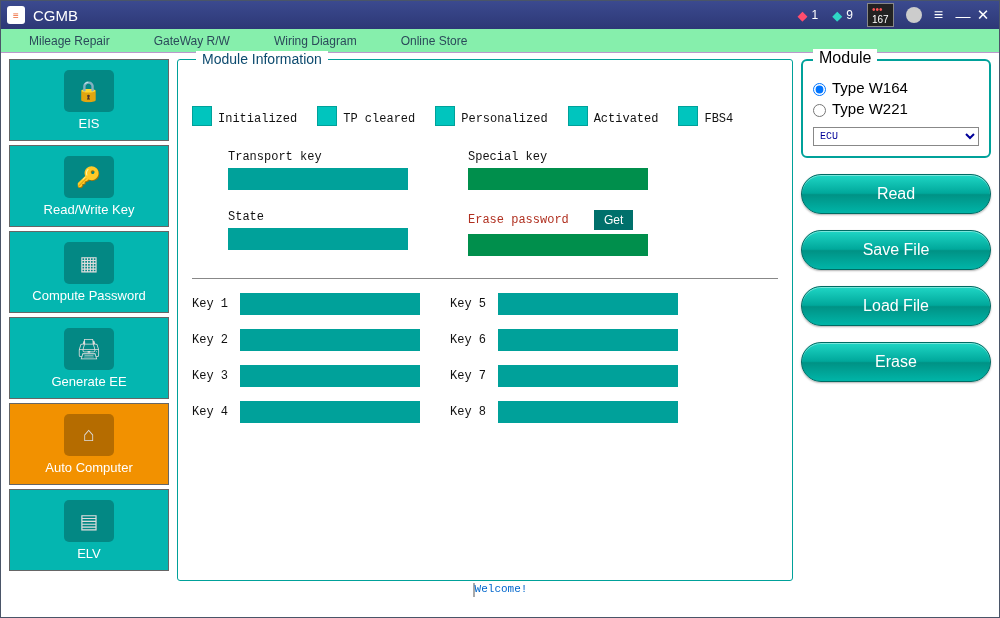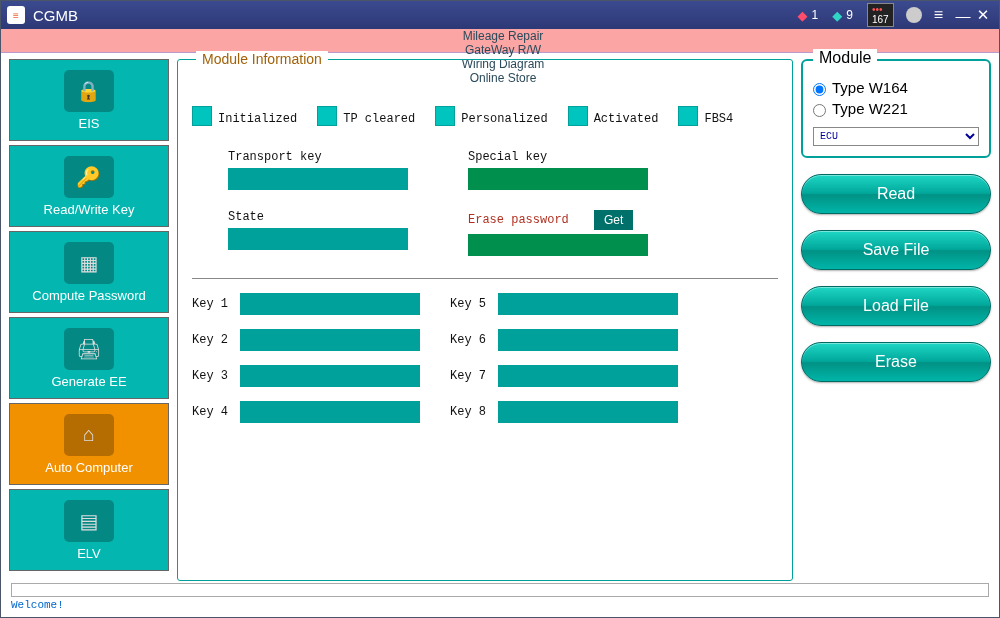--- a/index.html
+++ b/index.html
@@ -33,28 +33,27 @@
   .titlebar .title { font-size: 15px; font-weight: 500; }
   .titlebar .spacer { flex: 1; }
   .titlebar .stat { display: flex; align-items: center; margin-right: 14px; font-size: 12px; }
   .titlebar .stat .ic { margin-right: 4px; font-size: 13px; }
   .titlebar .winbtn { width: 20px; text-align: center; font-size: 15px; cursor: pointer; }
   .titlebar .calbox { border:1px solid #888; background:#222; padding:1px 4px; font-size:10px; line-height:1; margin-right:12px;}
   .titlebar .medal { width:16px;height:16px;border-radius:50%;background:#ccc;margin-right:12px;}
   .titlebar .hamburger { margin-right:10px; font-size:16px; cursor:pointer;}
   
   .menubar {
-    background: #fca5a5;
+    background: #86efac;
     height: 24px;
     display: flex;
     align-items: center;
     padding-left: 6px;
     color: #2b4a5a;
     border-bottom: 1px solid #b9c;
-    flex-direction: column;
   }
   .menubar .mitem { padding: 0 22px; font-size: 12px; cursor: pointer; }
   
   .main {
     display: flex;
     height: 530px;
     padding: 6px 8px 2px 8px;
     gap: 8px;
     background: #fff;
   }
@@ -82,21 +81,21 @@
     border-radius: 3px;
     position: relative;
     padding: 18px 14px 10px 14px;
     font-family: "Courier New", monospace;
     color: #111;
   }
   .center .legend {
     position: absolute;
     top: -9px; left: 18px;
     background: #fff;
-    color: #a16207;
+    color: #0c4a6e;
     padding: 0 6px;
     font-size: 14px;
     font-family: "Segoe UI", sans-serif;
   }
   .row1 { display: flex; gap: 40px; margin-top: 8px; }
   .field { display:flex; flex-direction:column; }
   .field label { font-size: 12px; margin-bottom: 4px; }
   .box-teal { background: #00a19a; height: 22px; border:none; }
   .w140 { width: 150px; }
   .flags { display:flex; gap: 20px; margin-top: 28px; align-items:center; }
@@ -136,21 +135,21 @@
     background: linear-gradient(to bottom, #1fd6c5, #00a89b 48%, #009285 52%, #00b5a8);
     border: 1px solid #006b63;
     color: #fff;
     font-size: 16px;
     height: 40px;
     border-radius: 20px;
     cursor: pointer;
     box-shadow: inset 0 1px 0 rgba(255,255,255,0.4), 0 1px 2px rgba(0,0,0,0.3);
   }
   
-  .status { height: 30px; padding: 0 10px; display:flex; flex-direction:column; }
+  .status { height: 30px; padding: 0 10px; display:flex; justify-content:center;}
   .status .bar { height:14px; border:1px solid #aaa; background:#fff; margin-bottom:2px;}
   .status .txt { color:#0066cc; font-family:"Courier New",monospace; font-size:11px; }
 </style>
 </head>
 <body>
 
 <div class="titlebar">
   <div class="logo">≡</div>
   <div class="title">CGMB</div>
   <div class="spacer"></div>

